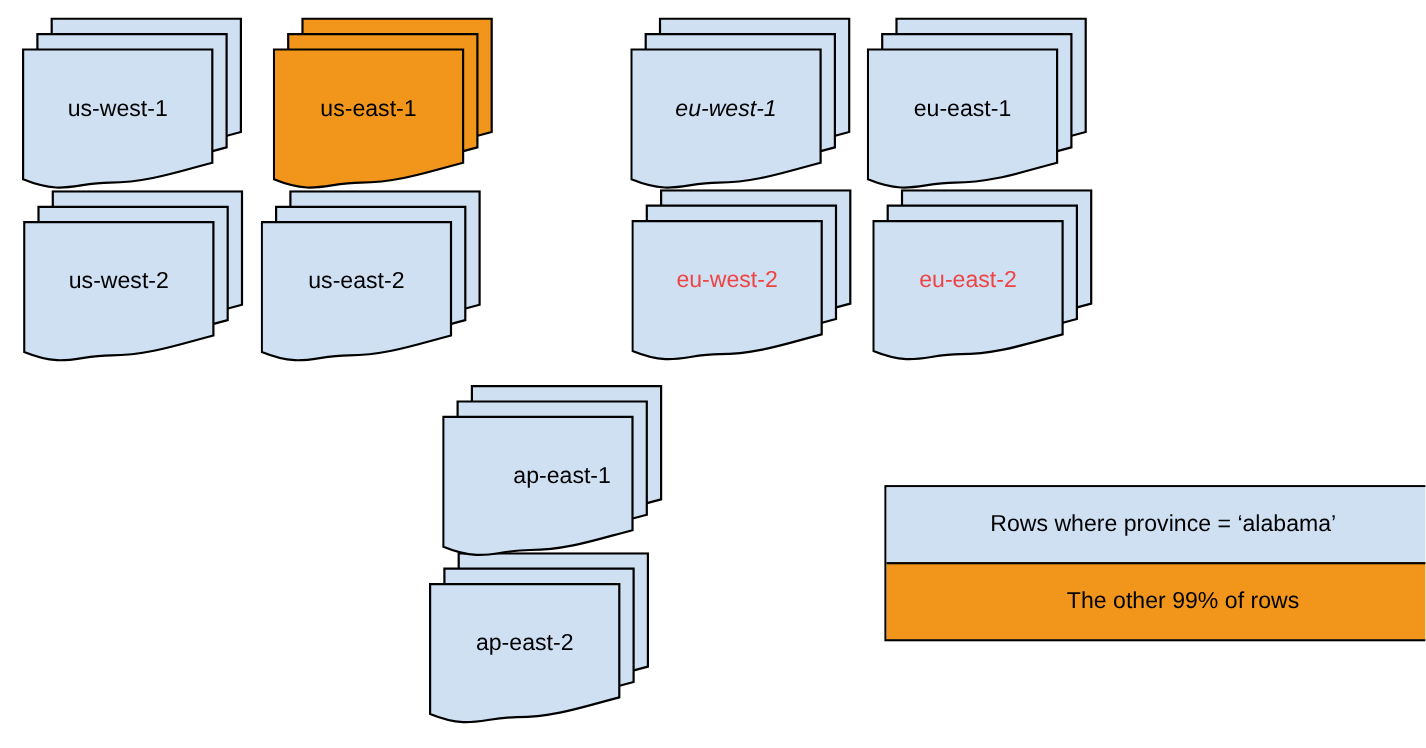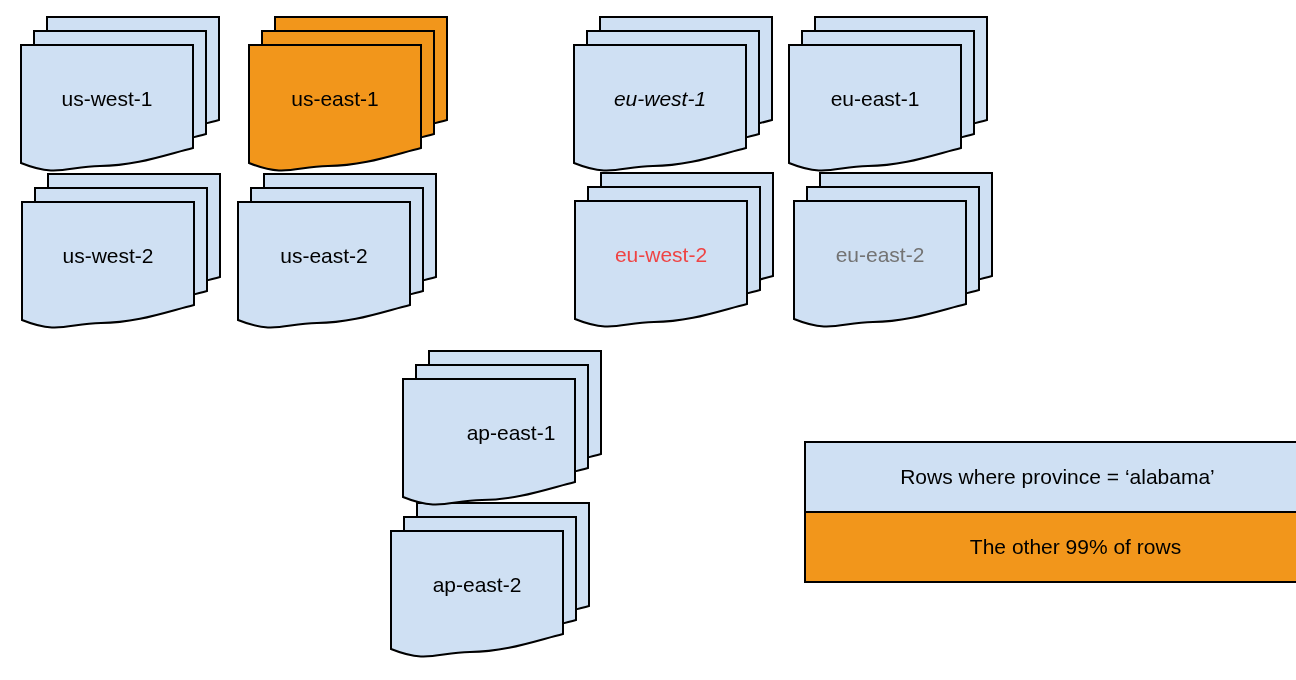--- a/index.html
+++ b/index.html
@@ -121,21 +121,21 @@
           <path d="M1,1 L173,1 L173,104 C145,111 115,122 80,122 C48,122 38,134 1,119 Z" transform="translate(0,28)" fill="#cfe0f3" stroke="#000000" stroke-width="2"></path>
         </svg>
         <div class="region-label" style="color: #ef4444;">eu-west-2</div>
       </div>
       <div class="stack" style="left: 793px; top: 172px; z-index: 3;">
         <svg width="202" height="164" viewBox="0 0 202 164">
           <path d="M1,1 L173,1 L173,104 C145,111 115,122 80,122 C48,122 38,134 1,119 Z" transform="translate(26,0)" fill="#cfe0f3" stroke="#000000" stroke-width="2"></path>
           <path d="M1,1 L173,1 L173,104 C145,111 115,122 80,122 C48,122 38,134 1,119 Z" transform="translate(13,14)" fill="#cfe0f3" stroke="#000000" stroke-width="2"></path>
           <path d="M1,1 L173,1 L173,104 C145,111 115,122 80,122 C48,122 38,134 1,119 Z" transform="translate(0,28)" fill="#cfe0f3" stroke="#000000" stroke-width="2"></path>
         </svg>
-        <div class="region-label" style="color: #737373;">eu-east-2</div>
+        <div class="region-label" style="color: #ef4444;">eu-east-2</div>
       </div>
       <div class="stack" style="left: 402px; top: 350px; z-index: 2;">
         <svg width="202" height="164" viewBox="0 0 202 164">
           <path d="M1,1 L173,1 L173,104 C145,111 115,122 80,122 C48,122 38,134 1,119 Z" transform="translate(26,0)" fill="#cfe0f3" stroke="#000000" stroke-width="2"></path>
           <path d="M1,1 L173,1 L173,104 C145,111 115,122 80,122 C48,122 38,134 1,119 Z" transform="translate(13,14)" fill="#cfe0f3" stroke="#000000" stroke-width="2"></path>
           <path d="M1,1 L173,1 L173,104 C145,111 115,122 80,122 C48,122 38,134 1,119 Z" transform="translate(0,28)" fill="#cfe0f3" stroke="#000000" stroke-width="2"></path>
         </svg>
         <div class="region-label" style="color: rgb(0, 0, 0); padding-left: 22px;">ap-east-1</div>
       </div>
       <div class="stack" style="left: 390px; top: 502px; z-index: 1;">

